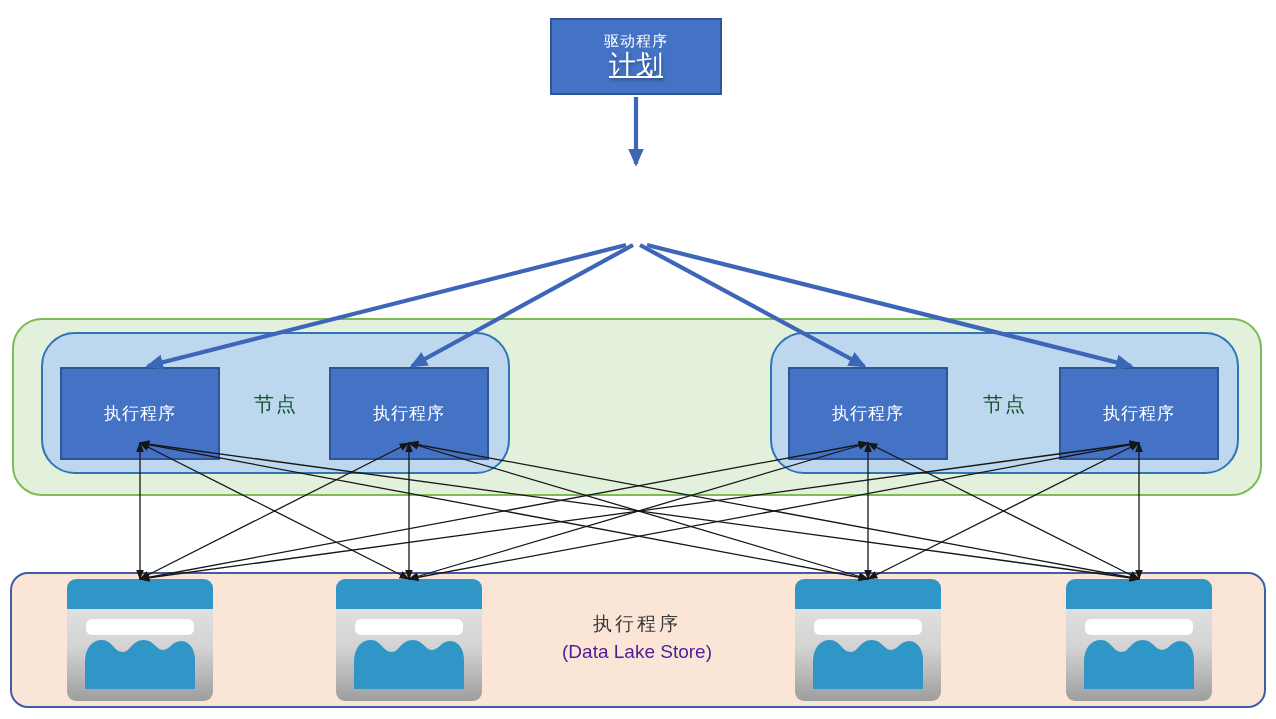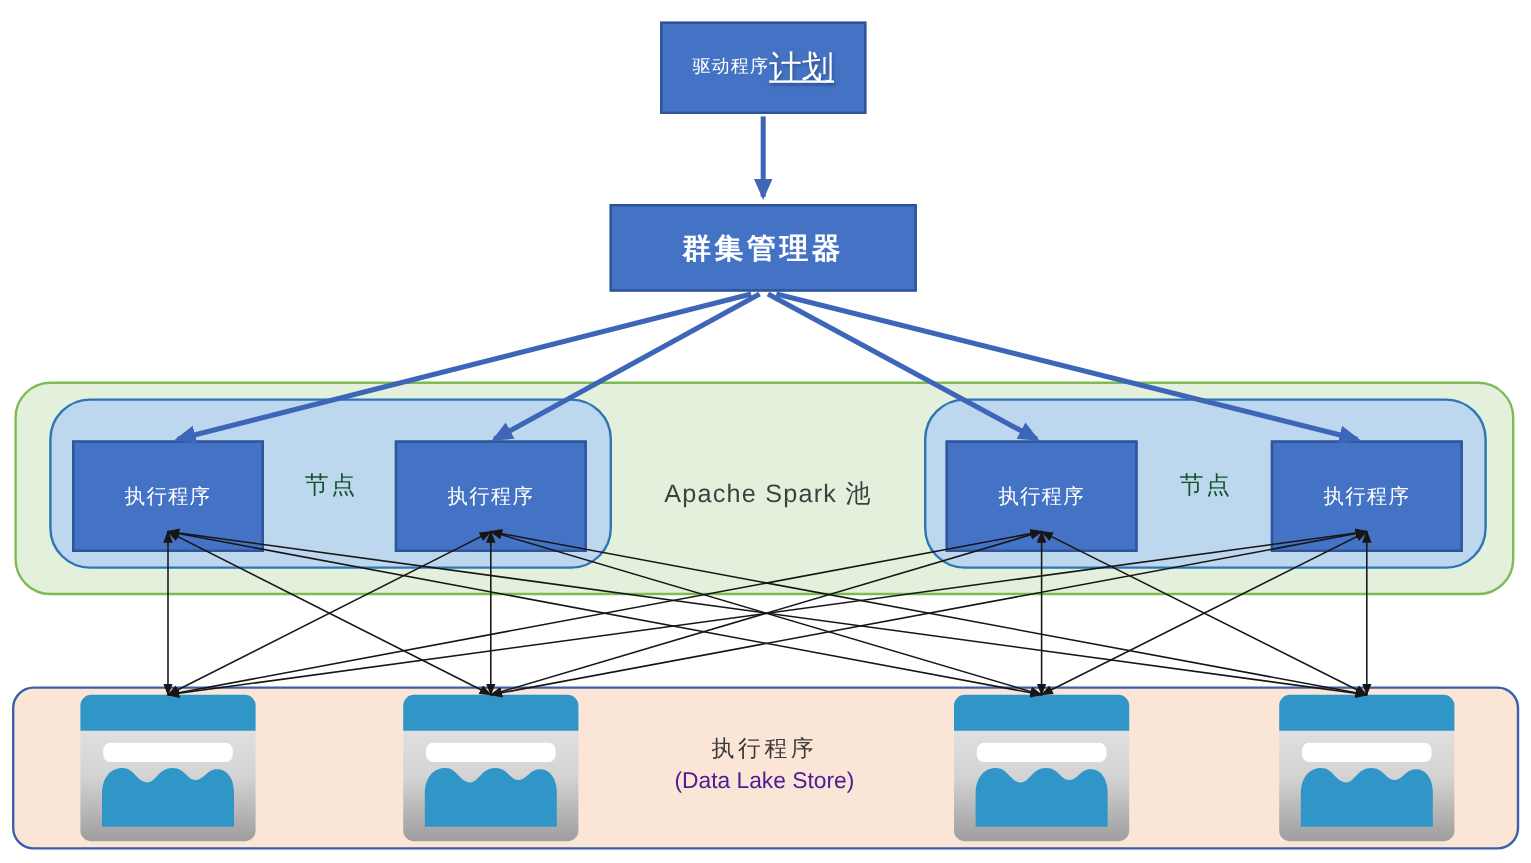--- a/index.html
+++ b/index.html
@@ -35,21 +35,21 @@
   .node2{left:770px;}
   .band{
     position:absolute;left:10px;top:572px;width:1256px;height:136px;
     background:var(--band-fill);border:2px solid var(--band-border);border-radius:18px;
     box-sizing:border-box;z-index:1;
   }
   
   .bluebox{
     position:absolute;background:var(--box-blue);border:2px solid var(--box-border);
     box-sizing:border-box;color:#fff;text-align:center;z-index:3;
-    display:flex;flex-direction:row;align-items:center;justify-content:center;
+    display:flex;flex-direction:column;align-items:center;justify-content:center;
   }
   .driver{left:550px;top:18px;width:172px;height:77px;}
   .driver-sub{font-size:15px;letter-spacing:1px;line-height:1.25;}
   .driver-title{font-size:27px;line-height:1.15;text-shadow:1px 2px 3px rgba(0,0,0,0.30);text-decoration:underline;}
   .cluster{left:508px;top:170px;width:256px;height:73px;}
   .cluster span{font-size:24px;font-weight:bold;letter-spacing:3px;}
   .exec{top:367px;width:160px;height:93px;}
   .exec span{font-size:17px;letter-spacing:1px;}
   .e1{left:60px;} .e2{left:329px;} .e3{left:788px;} .e4{left:1059px;}
   
@@ -84,39 +84,35 @@
   .mk-black{fill:var(--arrow-black);}
   .store-header{fill:var(--store-blue);}
   .store-wave{fill:var(--store-blue);}
 </style>
 </head>
 <body>
 
 <div class="canvas">
 
   <div class="pool"></div>
-  <div class="pool-label">Apache Spark 池</div>
 
   <div class="node node1"></div>
   <div class="node node2"></div>
   <div class="node-label nl1">节点</div>
   <div class="node-label nl2">节点</div>
 
   <div class="band"></div>
   <div class="fs-zh">执行程序</div>
   <div class="fs-en">(Data Lake Store)</div>
 
   <div class="bluebox driver">
     <div class="driver-sub">驱动程序</div>
     <div class="driver-title">计划</div>
   </div>
 
-  <div class="bluebox cluster">
-    <span>群集管理器</span>
-  </div>
 
   <div class="bluebox exec e1">
     <span>执行程序</span>
   </div>
   <div class="bluebox exec e2">
     <span>执行程序</span>
   </div>
   <div class="bluebox exec e3">
     <span>执行程序</span>
   </div>

